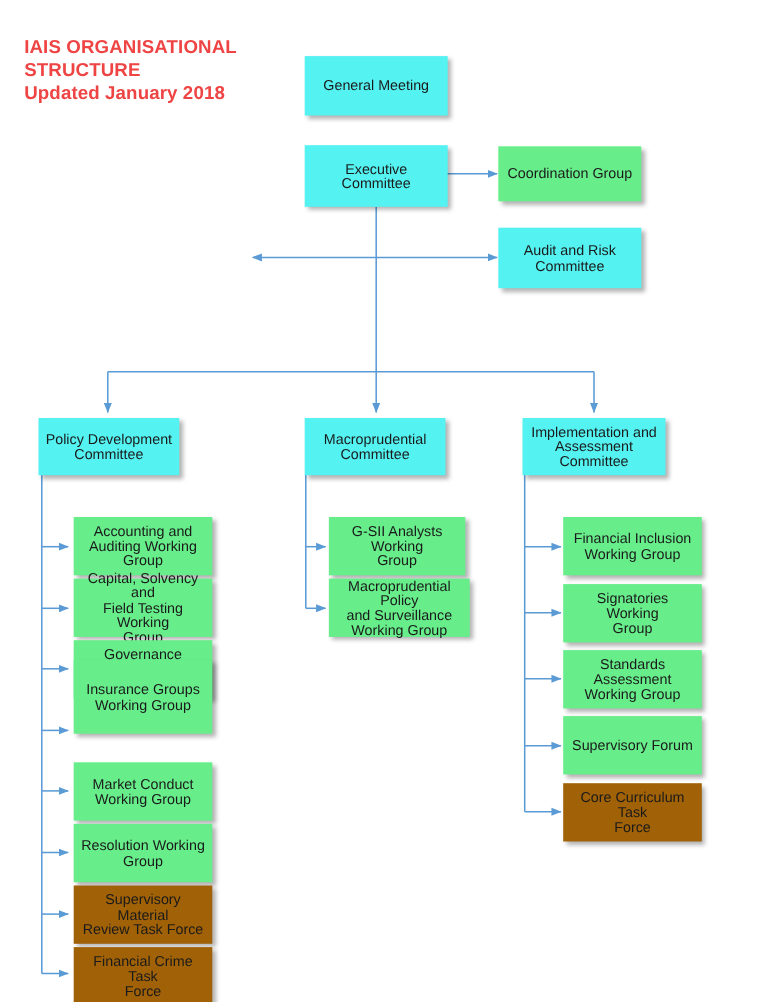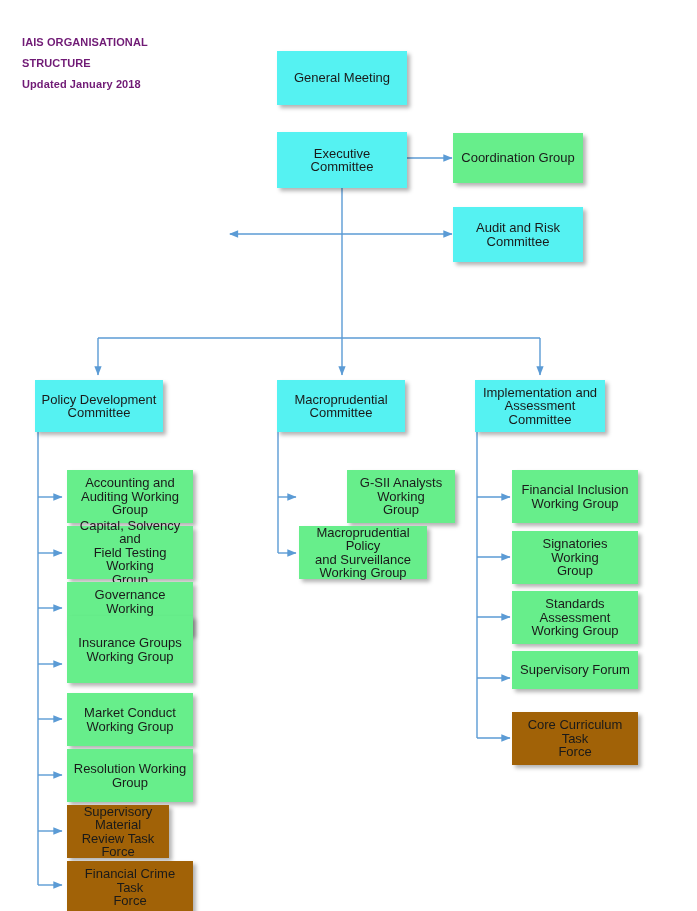--- a/index.html
+++ b/index.html
@@ -23,24 +23,24 @@
     top: 0;
     width: 697px;
     height: 911px;
     pointer-events: none;
   }
   .title-block {
     position: absolute;
     left: 22px;
     top: 32px;
     width: 250px;
-    font-size: 11px;
+    font-size: 17px;
     font-weight: bold;
     line-height: 21px;
-    color: #701a75;
+    color: #ef4444;
     letter-spacing: 0.1px;
   }
   .title-line { display: block; white-space: pre; }
 
   .node {
     position: absolute;
     box-sizing: border-box;
     display: flex;
     align-items: center;
     justify-content: center;
@@ -156,42 +156,42 @@
   </div>
   <div class="node fill-green" style="left:67px; top:526px; width:126px; height:53px;">
     <span class="node-label">Capital, Solvency and
 Field Testing Working
 Group</span>
   </div>
   <div class="node fill-green" style="left:67px; top:582px; width:126px; height:53px;">
     <span class="node-label">Governance Working
 Group</span>
   </div>
-  <div class="node fill-green" style="left:67px; top:616px; width:126px; height:67px;">
+  <div class="node fill-green" style="left:67px; top:600px; width:126px; height:67px;">
     <span class="node-label">Insurance Groups
 Working Group</span>
   </div>
   <div class="node fill-green" style="left:67px; top:693px; width:126px; height:53px;">
     <span class="node-label">Market Conduct
 Working Group</span>
   </div>
   <div class="node fill-green" style="left:67px; top:749px; width:126px; height:53px;">
     <span class="node-label">Resolution Working
 Group</span>
   </div>
-  <div class="node fill-yellow" style="left:67px; top:805px; width:102px; height:53px;">
+  <div class="node fill-yellow" style="left:67px; top:805px; width:126px; height:53px;">
     <span class="node-label">Supervisory Material
 Review Task Force</span>
   </div>
   <div class="node fill-yellow" style="left:67px; top:861px; width:126px; height:53px;">
     <span class="node-label">Financial Crime Task
 Force</span>
   </div>
 
-  <div class="node fill-green" style="left:299px; top:470px; width:108px; height:53px;margin-left:48px;">
+  <div class="node fill-green" style="left:299px; top:470px; width:124px; height:53px;">
     <span class="node-label">G-SII Analysts Working
 Group</span>
   </div>
   <div class="node fill-green" style="left:299px; top:526px; width:128px; height:53px;">
     <span class="node-label">Macroprudential Policy
 and Surveillance
 Working Group</span>
   </div>
 
   <div class="node fill-green" style="left:512px; top:470px; width:126px; height:53px;">
@@ -199,21 +199,21 @@
 Working Group</span>
   </div>
   <div class="node fill-green" style="left:512px; top:531px; width:126px; height:53px;">
     <span class="node-label">Signatories Working
 Group</span>
   </div>
   <div class="node fill-green" style="left:512px; top:591px; width:126px; height:53px;">
     <span class="node-label">Standards Assessment
 Working Group</span>
   </div>
-  <div class="node fill-green" style="left:512px; top:651px; width:126px; height:38px;">
+  <div class="node fill-green" style="left:512px; top:651px; width:126px; height:53px;">
     <span class="node-label">Supervisory Forum</span>
   </div>
   <div class="node fill-yellow" style="left:512px; top:712px; width:126px; height:53px;">
     <span class="node-label">Core Curriculum Task
 Force</span>
   </div>
 
 </div>
 
 </body></html>

